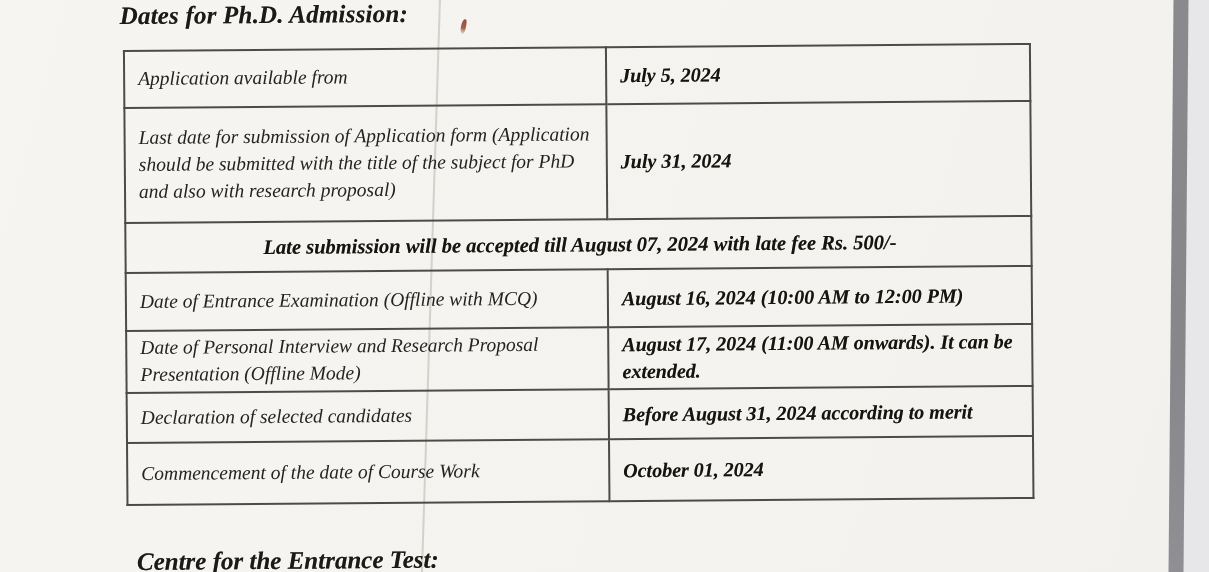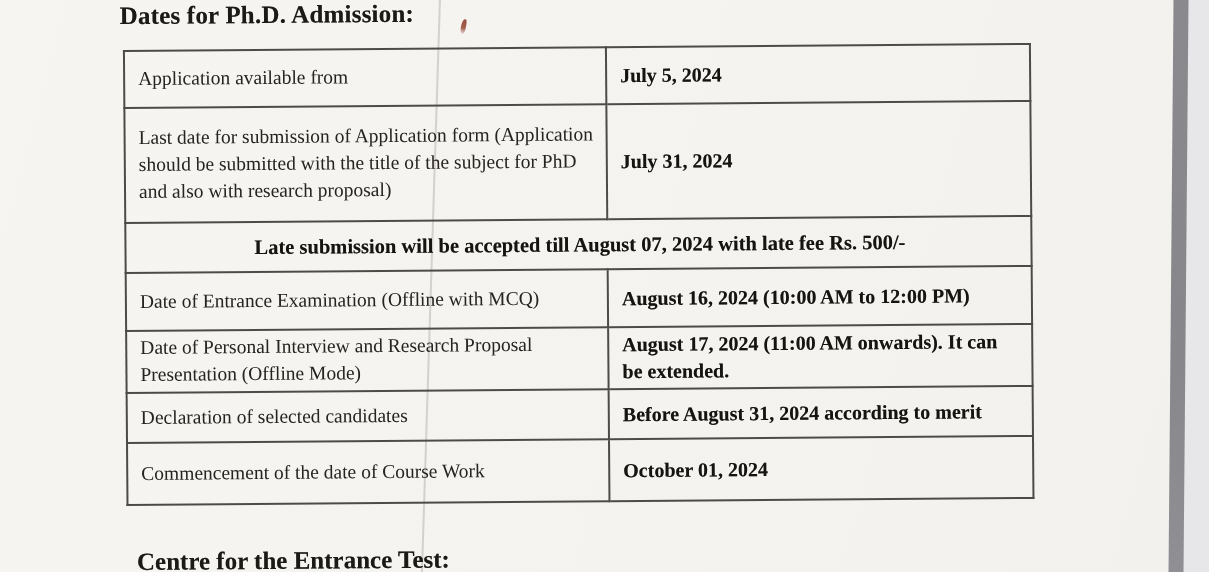--- a/index.html
+++ b/index.html
@@ -4,20 +4,21 @@
 <style>
   html, body { margin: 0; padding: 0; }
   body {
     width: 1209px; height: 572px; overflow: hidden;
     background: #eceff1;
     font-family: "Liberation Serif", serif;
   }
   .page {
     position: relative; width: 1209px; height: 572px; overflow: hidden;
     background: linear-gradient(105deg, #f6f5f2 0%, #f4f3f0 55%, #f2f1ee 100%);
+    font-style: italic;
   }
   
   .edge-light {
     position: absolute; top: 0; left: 1183px; width: 27px; height: 572px;
     background: #e7e7e9;
   }
   .edge-dark {
     position: absolute; top: -4px; left: 1171px; width: 15px; height: 582px;
     background: linear-gradient(180deg, #8a8a8e 0%, #87878b 60%, #909094 100%);
     transform: rotate(0.5deg);

